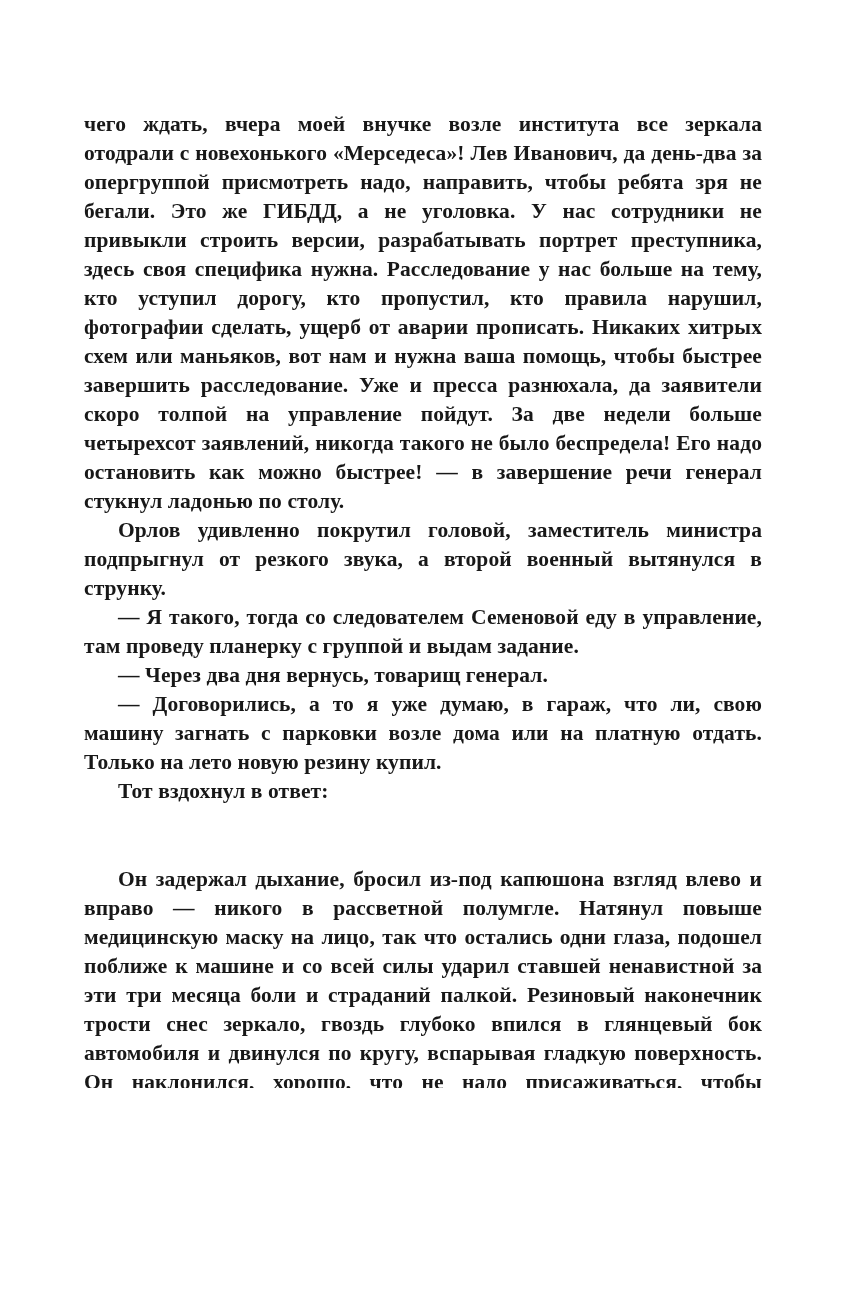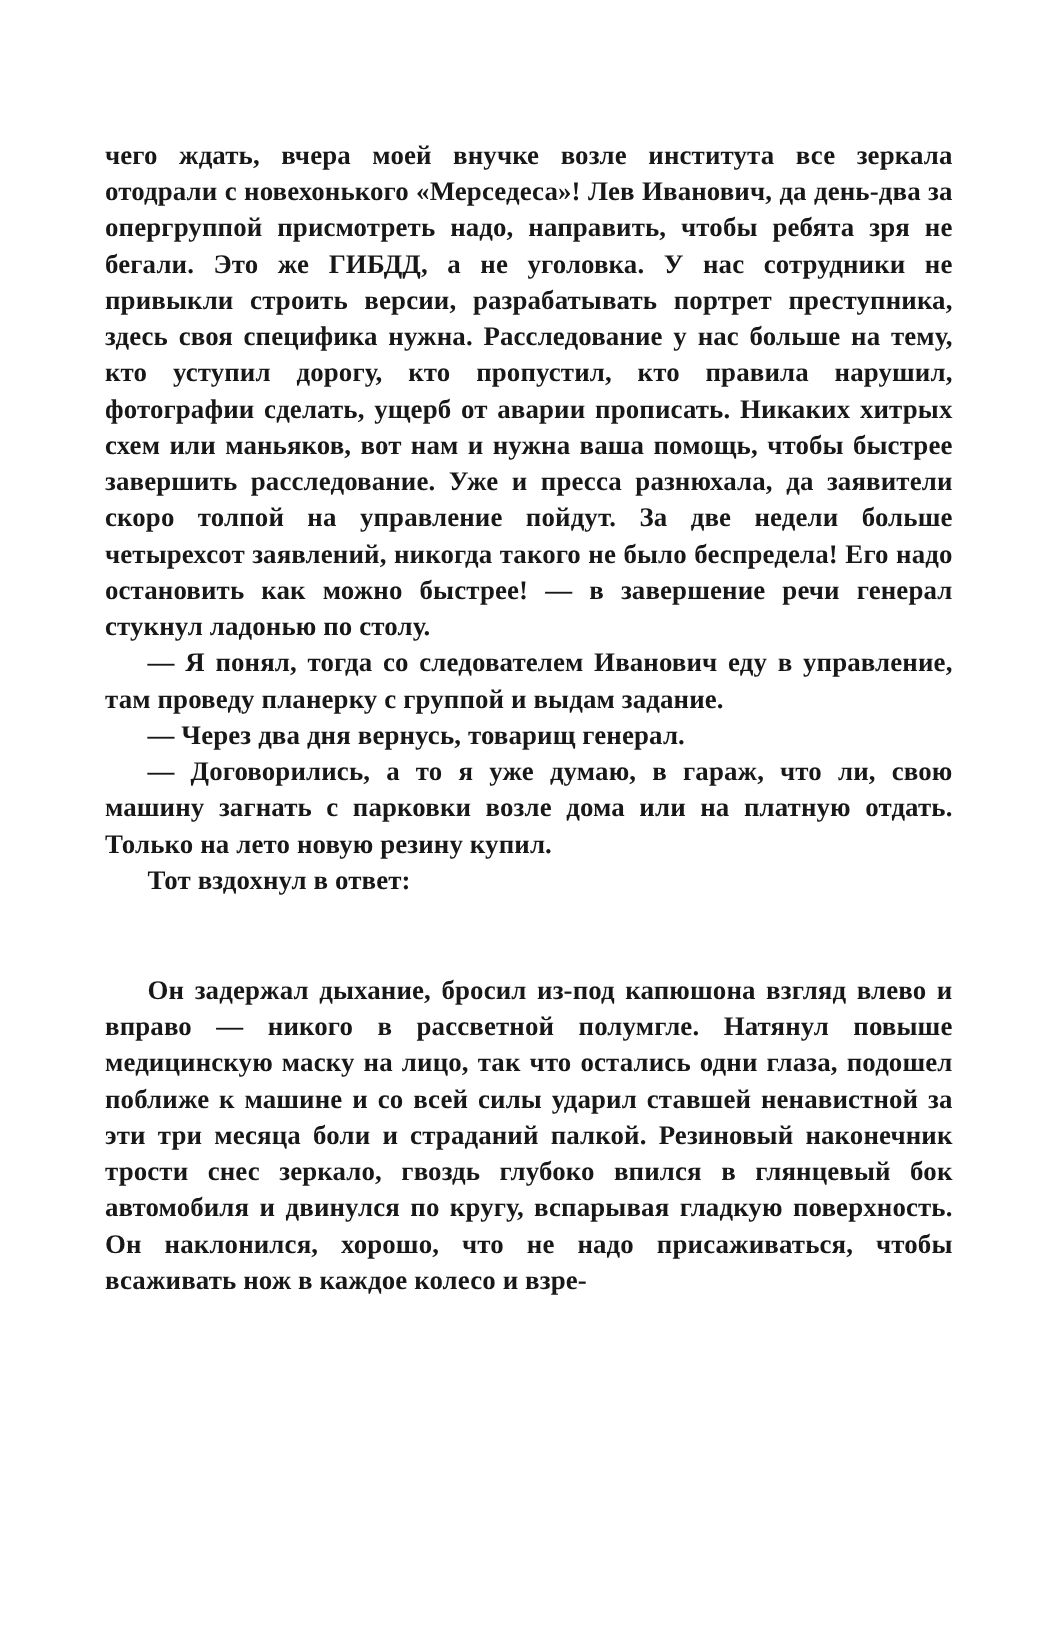--- a/index.html
+++ b/index.html
@@ -48,21 +48,22 @@
       color: #ec4899;
     }
   </style>
 </head>
 <body>
 
 <div class="page">
 
   <div class="text-block">
     <p class="no-indent">чего ждать, вчера моей внучке возле института все зеркала отодрали с новехонького «Мерседеса»! Лев Иванович, да день-два за опергруппой присмотреть надо, направить, чтобы ребята зря не бегали. Это же ГИБДД, а не уголовка. У нас сотрудники не привыкли строить версии, разрабатывать портрет преступника, здесь своя специфика нужна. Расследование у нас больше на тему, кто уступил дорогу, кто пропустил, кто правила нарушил, фотографии сделать, ущерб от аварии прописать. Никаких хитрых схем или маньяков, вот нам и нужна ваша помощь, чтобы быстрее завершить расследование. Уже и пресса разнюхала, да заявители скоро толпой на управление пойдут. За две недели больше четырехсот заявлений, никогда такого не было беспредела! Его надо остановить как можно быстрее! — в завершение речи генерал стукнул ладонью по столу.</p>
-    <p class="indent">— Я понял, тогда со следователем Иванович еду в управление, там проведу планерку с группой и выдам задание.</p>
+    <p class="indent">Орлов удивленно покрутил головой, заместитель министра подпрыгнул от резкого звука, а второй военный вытянулся в струнку.</p>
+    <p class="indent">— Я такого, тогда со следователем Семеновой еду в управление, там проведу планерку с группой и выдам задание.</p>
     <p class="indent">— Через два дня вернусь, товарищ генерал.</p>
     <p class="indent">— Договорились, а то я уже думаю, в гараж, что ли, свою машину загнать с парковки возле дома или на платную отдать. Только на лето новую резину купил.</p>
     <p class="indent">Тот вздохнул в ответ:</p>
     <p class="indent section-gap">Он задержал дыхание, бросил из-под капюшона взгляд влево и вправо — никого в рассветной полумгле. Натянул повыше медицинскую маску на лицо, так что остались одни глаза, подошел поближе к машине и со всей силы ударил ставшей ненавистной за эти три месяца боли и страданий палкой. Резиновый наконечник трости снес зеркало, гвоздь глубоко впился в глянцевый бок автомобиля и двинулся по кругу, вспарывая гладкую поверхность. Он наклонился, хорошо, что не надо присаживаться, чтобы всаживать нож в каждое колесо и взре-</p>
   </div>
 
   <div class="page-footer">17</div>
 
 </div>
 

